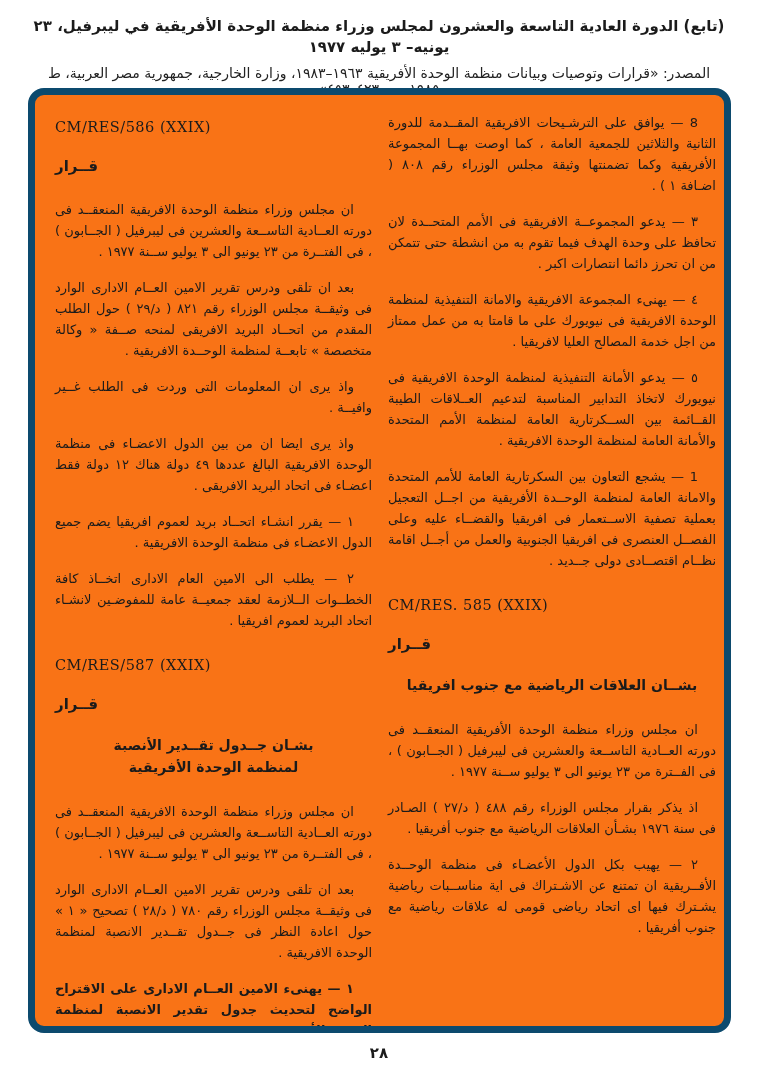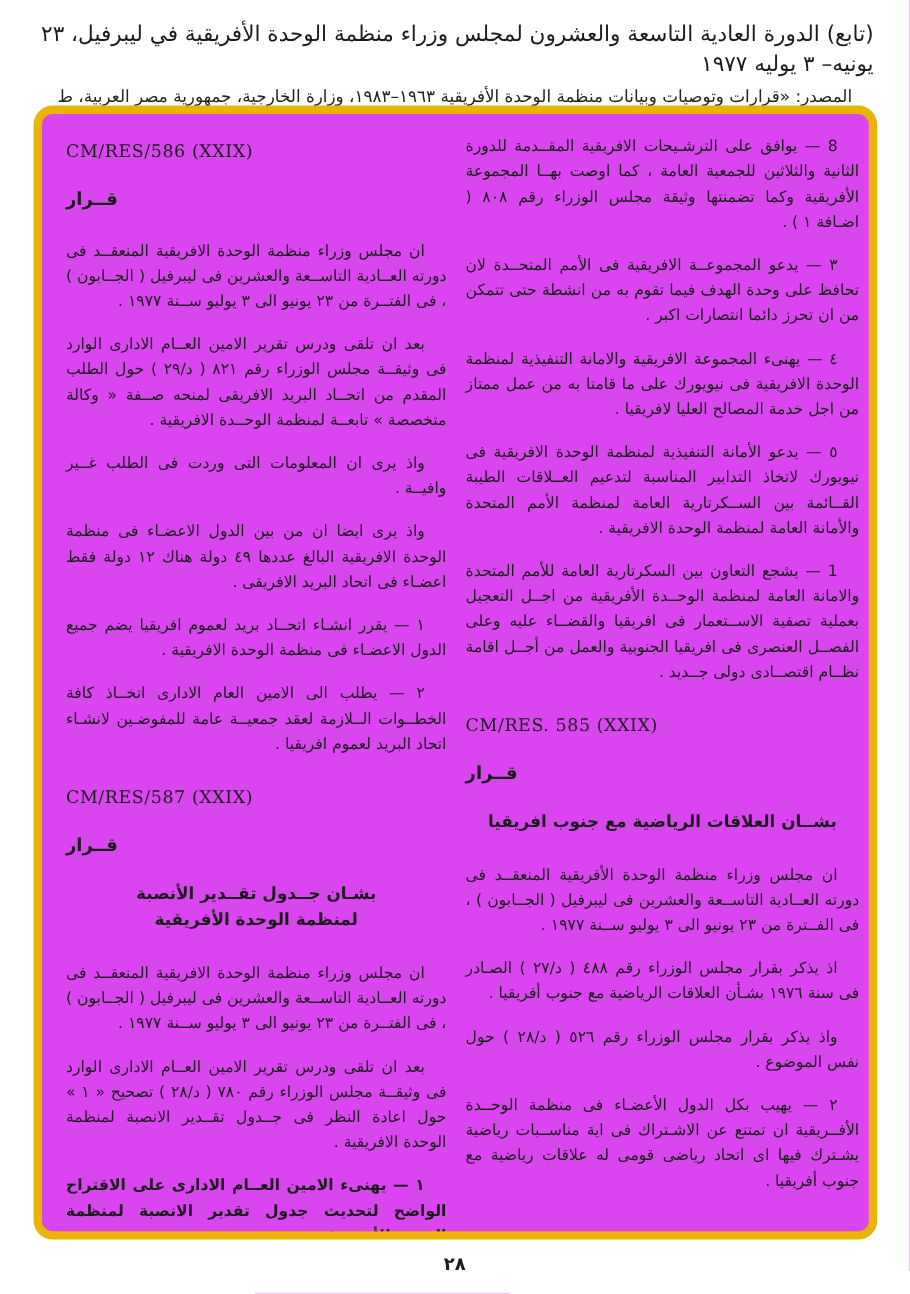--- a/index.html
+++ b/index.html
@@ -10,32 +10,32 @@
     font-family:"DejaVu Sans", sans-serif;
     position:relative;
     overflow:hidden;
   }
   
   .header{
     position:absolute;top:16px;left:30px;right:30px;
     direction:rtl;text-align:center;
   }
   .header-title{
-    font-weight:normal;font-size:18px;line-height:1.4;text-align:right;
+    font-weight:bold;font-size:15px;line-height:1.4;
   }
   .header-source{
     font-weight:normal;font-size:14px;margin-top:7px;color:#222;
   }
   
   .frame{
     position:absolute;left:28px;top:88px;
     width:689px;height:931px;
-    border:7px solid #eab308;
+    border:7px solid #0c4a6e;
     border-radius:16px;
-    background:#d946ef;
+    background:#f97316;
     overflow:hidden;
   }
   
   .col{
     position:absolute;top:0;bottom:0;
     direction:rtl;
   }
   .col-left{right:352px;left:20px;top:24px;}
   .col-right{right:8px;width:328px;top:17px;}
   
@@ -101,19 +101,18 @@
     <p class="par">٣ — يدعو المجموعــة الافريقية فى الأمم المتحــدة لان تحافظ على وحدة الهدف فيما تقوم به من انشطة حتى تتمكن من ان تحرز دائما انتصارات اكبر .</p>
     <p class="par">٤ — يهنىء المجموعة الافريقية والامانة التنفيذية لمنظمة الوحدة الافريقية فى نيويورك على ما قامتا به من عمل ممتاز من اجل خدمة المصالح العليا لافريقيا .</p>
     <p class="par">٥ — يدعو الأمانة التنفيذية لمنظمة الوحدة الافريقية فى نيويورك لاتخاذ التدابير المناسبة لتدعيم العــلاقات الطيبة القــائمة بين الســكرتارية العامة لمنظمة الأمم المتحدة والأمانة العامة لمنظمة الوحدة الافريقية .</p>
     <p class="par">1 — يشجع التعاون بين السكرتارية العامة للأمم المتحدة والامانة العامة لمنظمة الوحــدة الأفريقية من اجــل التعجيل بعملية تصفية الاســتعمار فى افريقيا والقضــاء عليه وعلى الفصــل العنصرى فى افريقيا الجنوبية والعمل من أجــل اقامة نظــام اقتصــادى دولى جــديد .</p>
 
     <div class="code gap">CM/RES. 585 (XXIX)</div>
     <div class="res-heading">قــرار</div>
     <div class="res-subject">بشــان العلاقات الرياضية مع جنوب افريقيا</div>
     <p class="par">ان مجلس وزراء منظمة الوحدة الأفريقية المنعقــد فى دورته العــادية التاســعة والعشرين فى ليبرفيل ( الجــابون ) ، فى الفــترة من ٢٣ يونيو الى ٣ يوليو ســنة ١٩٧٧ .</p>
     <p class="par">اذ يذكر بقرار مجلس الوزراء رقم ٤٨٨ ( د/٢٧ ) الصـادر فى سنة ١٩٧٦ بشـأن العلاقات الرياضية مع جنوب أفريقيا .</p>
-    <p class="par">واذ يذكر بقرار مجلس الوزراء رقم ٥٢٦ ( د/٢٨ ) حول نفس الموضوع .</p>
     <p class="par">٢ — يهيب بكل الدول الأعضـاء فى منظمة الوحــدة الأفــريقية ان تمتنع عن الاشـتراك فى اية مناســبات رياضية يشـترك فيها اى اتحاد رياضى قومى له علاقات رياضية مع جنوب أفريقيا .</p>
   </div>
 
 </div>
 
 <div class="pagenum">٢٨</div>
 
 </body></html>

